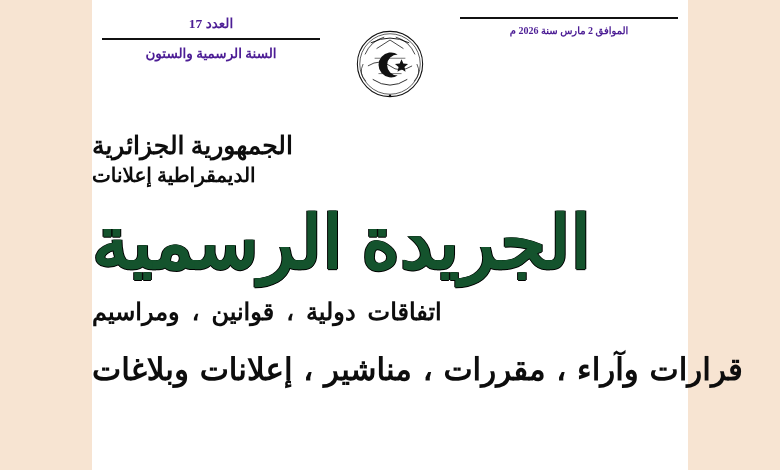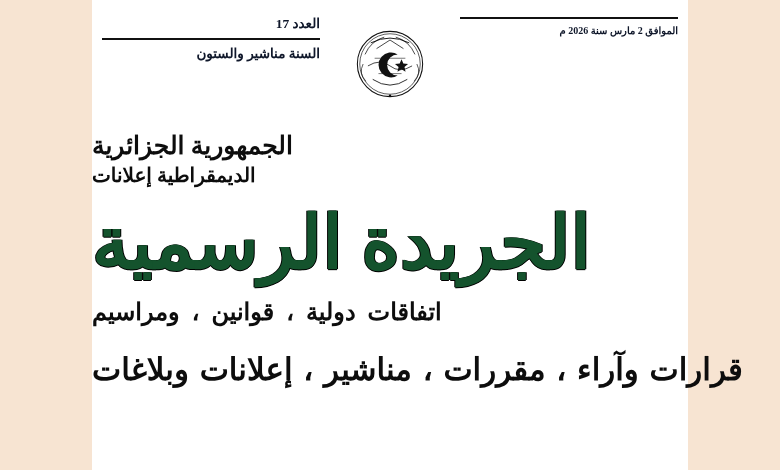--- a/index.html
+++ b/index.html
@@ -41,21 +41,22 @@
     display: flex;
     flex-direction: row;
     align-items: flex-start;
     justify-content: space-between;
     box-sizing: border-box;
     padding: 14px 10px 0 10px;
   }
 
   .masthead-col {
     width: 218px;
-    color: #0f172a;
+    text-align: center;
+    color: #4c1d95;
     direction: rtl;
   }
 
   .masthead-col.right { order: 0; }
   .masthead-col.left  { order: 2; }
 
   .md-line {
     font-family: "Liberation Serif", serif;
     font-size: 13.5px;
     font-weight: 700;
@@ -180,21 +181,21 @@
         <g fill="none" stroke="#111" stroke-width="0.7">
           <path d="M22 50 q-5 10 3 18"></path>
           <path d="M78 50 q5 10 -3 18"></path>
         </g>
       </svg>
     </div>
 
     <div class="masthead-col left">
       <div class="md-line">العدد 17</div>
       <div class="rule"></div>
-      <div class="md-line">السنة مناشير والستون</div>
+      <div class="md-line">السنة الرسمية والستون</div>
     </div>
 
   </div>
 
   <div class="center-block">
     <div class="republic">
       <span>الجمهورية الجزائرية</span>
       <span class="l2">الديمقراطية إعلانات</span>
     </div>
 

